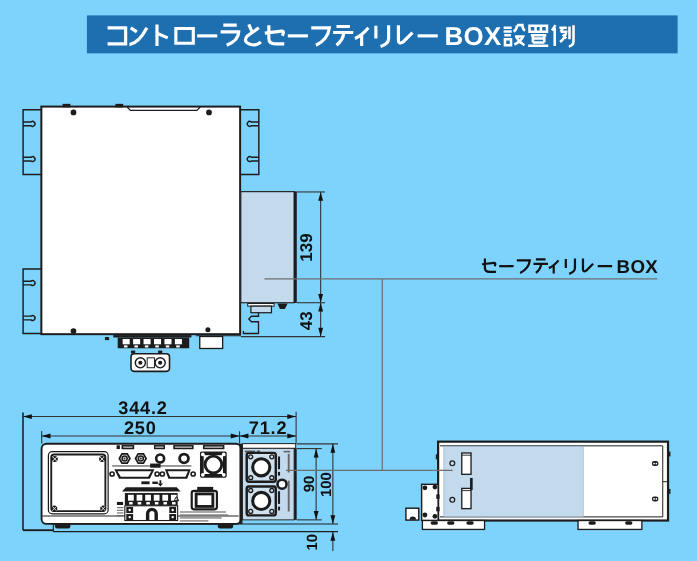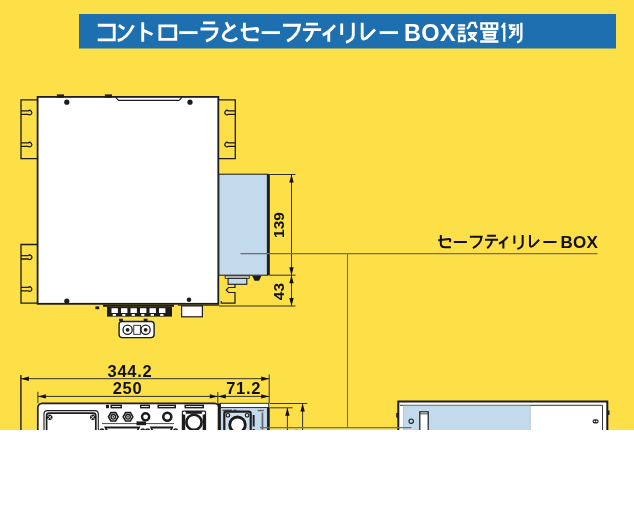--- a/index.html
+++ b/index.html
@@ -1,16 +1,16 @@
 <!DOCTYPE html>
 <html><head>
 <meta charset="utf-8">
 <style>
   html,body{margin:0;padding:0;background:#ffffff;}
-  #page{position:relative;width:634px;height:430px;background:#fde047;overflow:hidden;
+  #page{position:relative;width:634px;height:510px;background:#7dd3fc;overflow:hidden;
         font-family:"Liberation Sans", sans-serif;}
   svg{position:absolute;left:0;top:0;}
   text{font-family:"Liberation Sans", sans-serif;}
 </style>
 </head>
 <body>
 <div id="page">
 <svg width="634" height="510" viewBox="0 0 634 510">
 <defs>
   <path id="ah" d="M0,0 L-8,-2.2 L-8,2.2 Z"></path>

